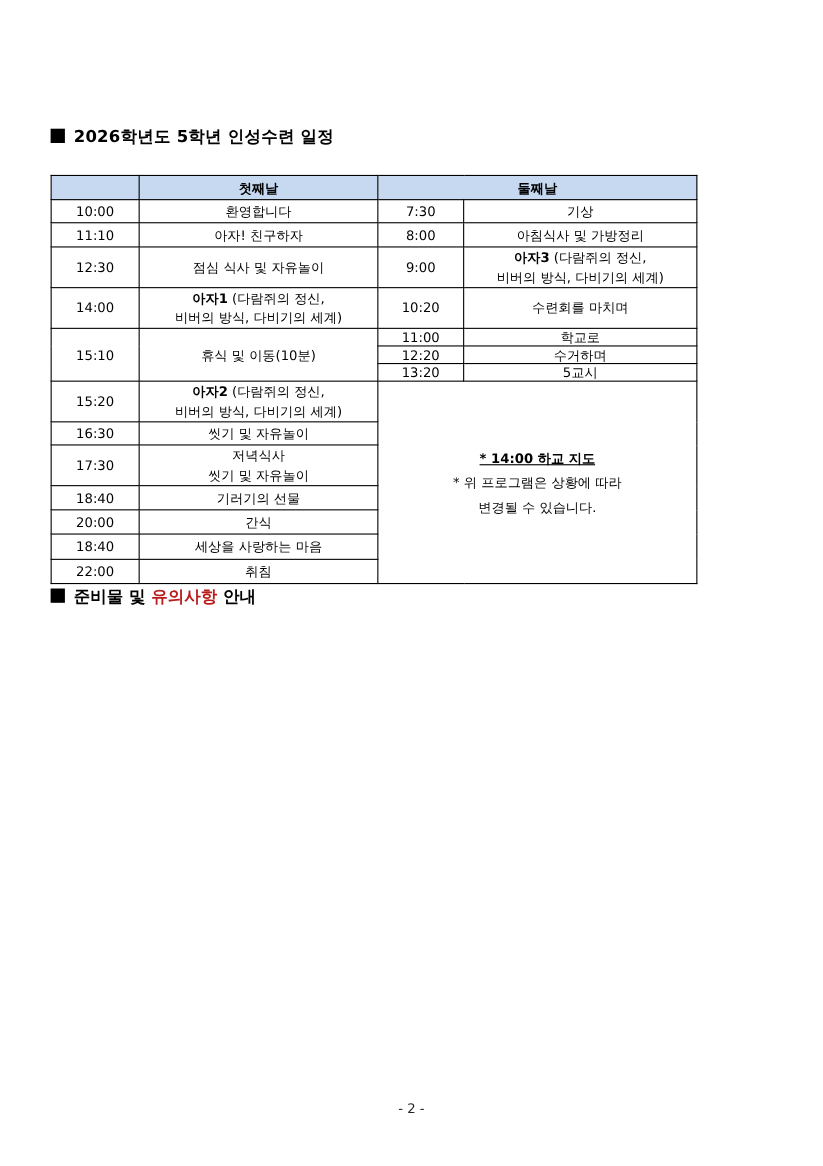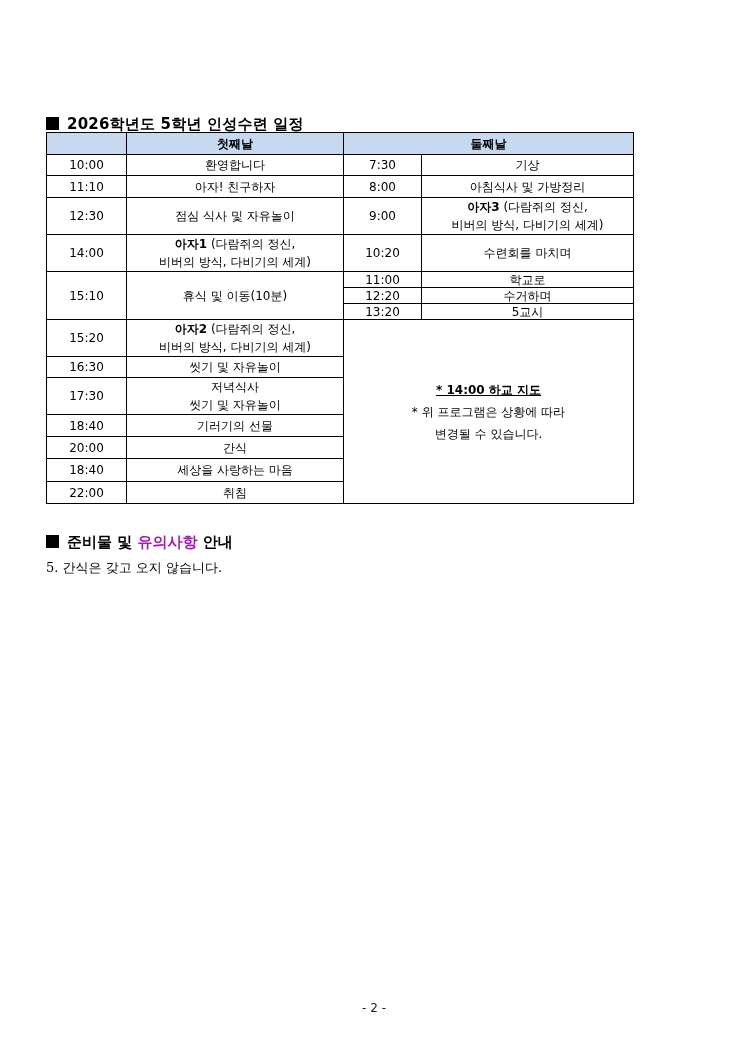--- a/index.html
+++ b/index.html
@@ -1,30 +1,30 @@
 <!DOCTYPE html>
 <html><head>
 <meta charset="utf-8">
 <style>
   html, body { margin: 0; padding: 0; background: #ffffff; }
   body { width: 748px; height: 1060px; position: relative; overflow: hidden;
          font-family: "DejaVu Sans", "Liberation Sans", sans-serif; color: #000; }
   .page-title { position: absolute; left: 46px; top: 115px; font-size: 15px; font-weight: bold; letter-spacing: 0.2px; }
   .sq { display: inline-block; width: 13px; height: 13px; background: #000; margin-right: 8px; vertical-align: -1px; }
 
-  table.sched { position: absolute; left: 46px; top: 132px; width: 587px; border-collapse: collapse;
+  table.sched { position: absolute; left: 46px; top: 159px; width: 587px; border-collapse: collapse;
                 font-size: 12px; table-layout: fixed; padding-left: 44px; }
   table.sched td, table.sched th { border: 1px solid #000; text-align: center; vertical-align: middle; padding: 0; line-height: 18px; }
   table.sched th { background: #c6d9f1; font-weight: bold; height: 21px; }
   .bold { font-weight: bold; }
   .note-cell { line-height: 22px !important; }
   .note-ul { font-weight: bold; text-decoration: underline; }
 
   .sec2 { position: absolute; left: 46px; top: 533px; font-size: 15px; font-weight: bold; }
-  .red { color: #a21caf; }
+  .red { color: #b91c1c; }
   .notes { position: absolute; left: 46px; top: 556px; width: 650px; font-family: "DejaVu Serif", "Liberation Serif", serif;
            font-size: 13px; line-height: 23px; }
   .notes p { margin: 0; }
   .indent { padding-left: 69px; }
   .justify { text-align: justify; text-align-last: left; }
   .footer { position: absolute; top: 1001px; left: 0; width: 748px; text-align: center; font-size: 12px; color: #222; }
 </style>
 </head>
 <body>
 
@@ -131,16 +131,15 @@
     <td>취침</td>
   </tr>
 </tbody>
   </table>
 
 <div class="sec2">
   <span class="sq"></span><span>준비물 및 </span><span class="red">유의사항</span><span> 안내</span>
 </div>
 
 <div class="notes">
-  <p>5. 간식은 갖고 오지 않습니다.</p>
 </div>
 
 <div class="footer">- 2 -</div>
 
 </body></html>

